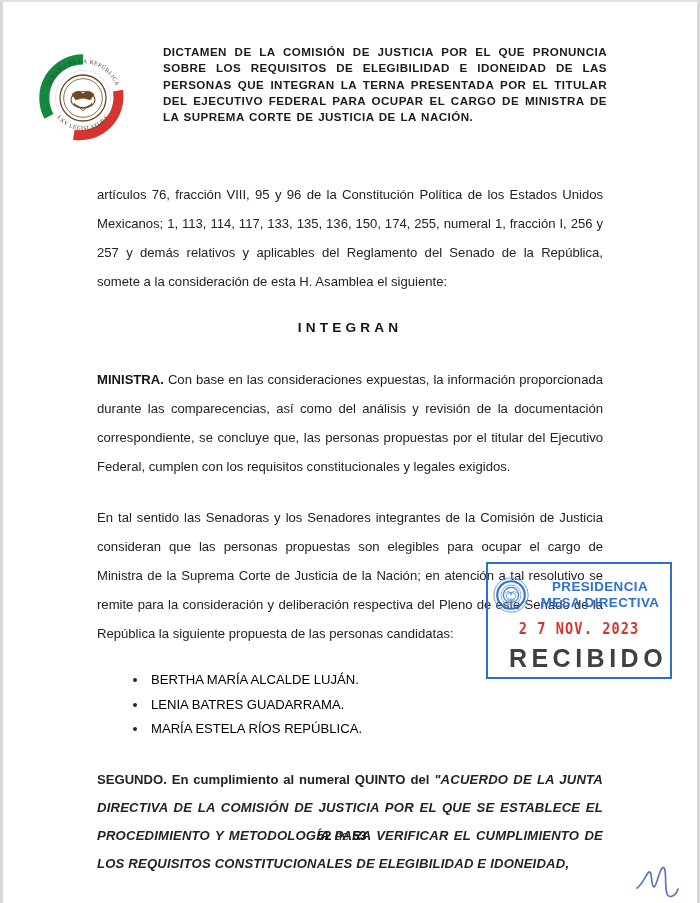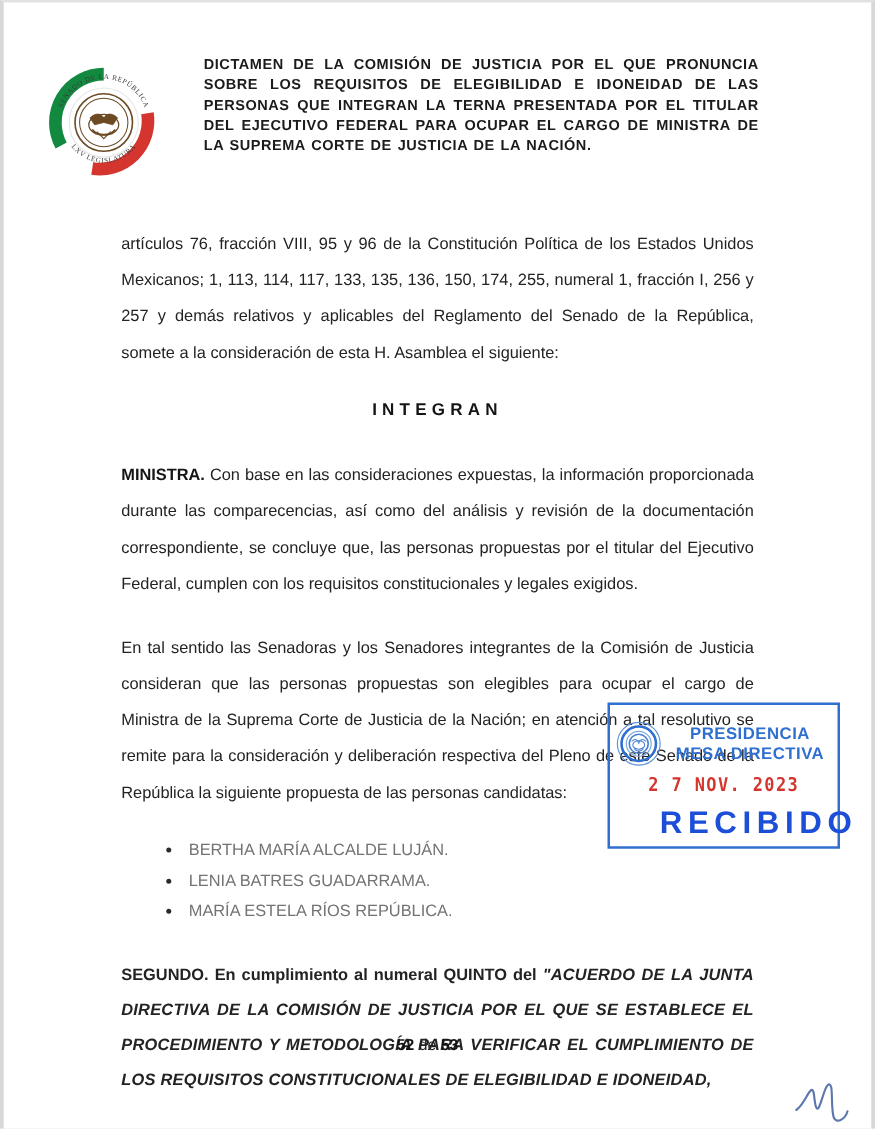--- a/index.html
+++ b/index.html
@@ -97,21 +97,21 @@
   ul.candidates {
     margin: 20px 0 24px 0;
     padding-left: 34px;
     list-style: none;
   }
   ul.candidates li {
     position: relative;
     font-family: "Liberation Sans", sans-serif;
     font-size: 13.1px;
     line-height: 24.5px;
-    color: #737373;
+    color: #000000;
     padding-left: 20px;
   }
   ul.candidates li::before {
     content: "";
     position: absolute;
     left: 2px;
     top: 10px;
     width: 4px;
     height: 4px;
     background: #2a2a2a;
@@ -194,26 +194,26 @@
     font-size: 13.6px;
     letter-spacing: 1.1px;
     color: #d5352f;
     transform: scaleY(1.12);
   }
   .stamp-recibido {
     position: absolute;
     left: 2px;
     top: 80px;
     width: 196px;
-    text-align: right;
+    text-align: center;
     font-family: "Liberation Sans", sans-serif;
     font-weight: bold;
     font-size: 25px;
     letter-spacing: 4.5px;
-    color: #1d4ed8;
+    color: #404040;
   }
 
   
   .signature {
     position: absolute;
     left: 630px;
     top: 856px;
     width: 56px;
     height: 44px;
   }

